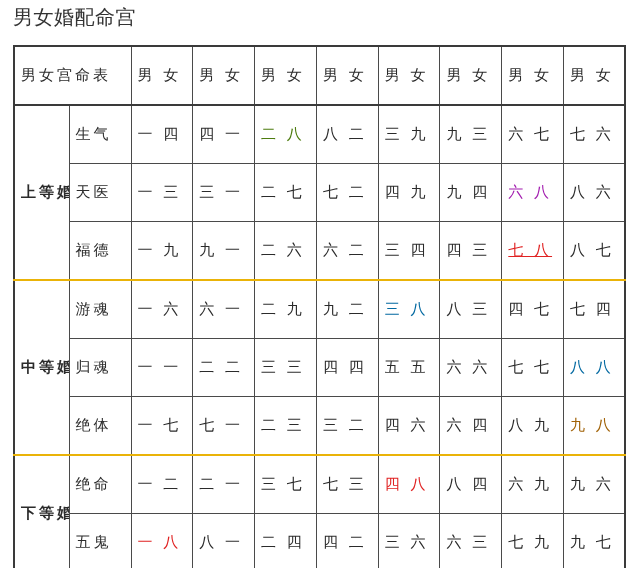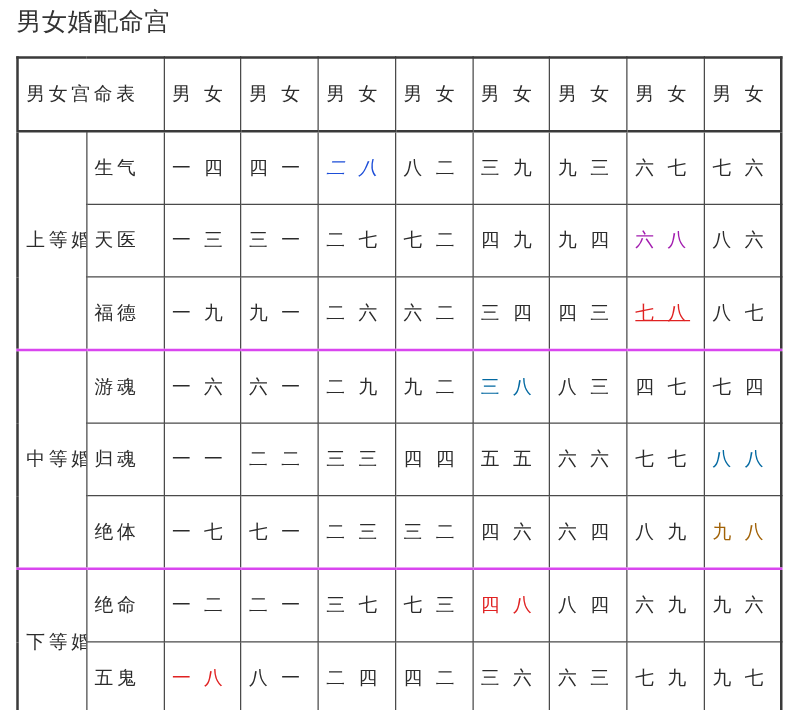--- a/index.html
+++ b/index.html
@@ -62,33 +62,34 @@
   }
   td.hdr-pair {
     height: 48px;
     letter-spacing: 4px;
     padding-left: 8px;
   }
   td.group-label {
     text-align: center;
     letter-spacing: 1px;
     padding: 0 2px;
+    font-weight: bold;
   }
   td.name-label {
     letter-spacing: 1px;
     padding-left: 6px;
   }
   td.pair {
     letter-spacing: 6px;
     padding-left: 8px;
   }
   td.pair.red { color: #e02222; }
 
   
-  tr.group-start > td { border-top: 2px solid #d946ef; }
+  tr.group-start > td { border-top: 2px solid #eab308; }
   tr.header-row > td { border-bottom: 2px solid #3a3a3a; margin-left: 40px; }
   table.grid { border: 2px solid #3a3a3a; }
 </style>
 </head>
 <body>
 
 <div id="page-title">男女婚配命宫</div>
 
 <div id="marriage-table-wrap">
   <table class="grid">
@@ -114,21 +115,21 @@
           <td class="hdr-pair">男 女</td>
           <td class="hdr-pair">男 女</td>
           <td class="hdr-pair">男 女</td>
           <td class="hdr-pair">男 女</td>
         </tr>
         <tr class="group-start">
           <td class="group-label" rowspan="3">上等婚</td>
           <td class="name-label">生气</td>
           <td class="pair">一 四</td>
           <td class="pair">四 一</td>
-          <td class="pair red" style="color: #1d4ed8; font-style: italic;">二 八</td>
+          <td class="pair red" style="color: #4d7c0f;">二 八</td>
           <td class="pair">八 二</td>
           <td class="pair">三 九</td>
           <td class="pair">九 三</td>
           <td class="pair">六 七</td>
           <td class="pair">七 六</td>
         </tr>
         <tr>
           <td class="name-label">天医</td>
           <td class="pair">一 三</td>
           <td class="pair">三 一</td>

